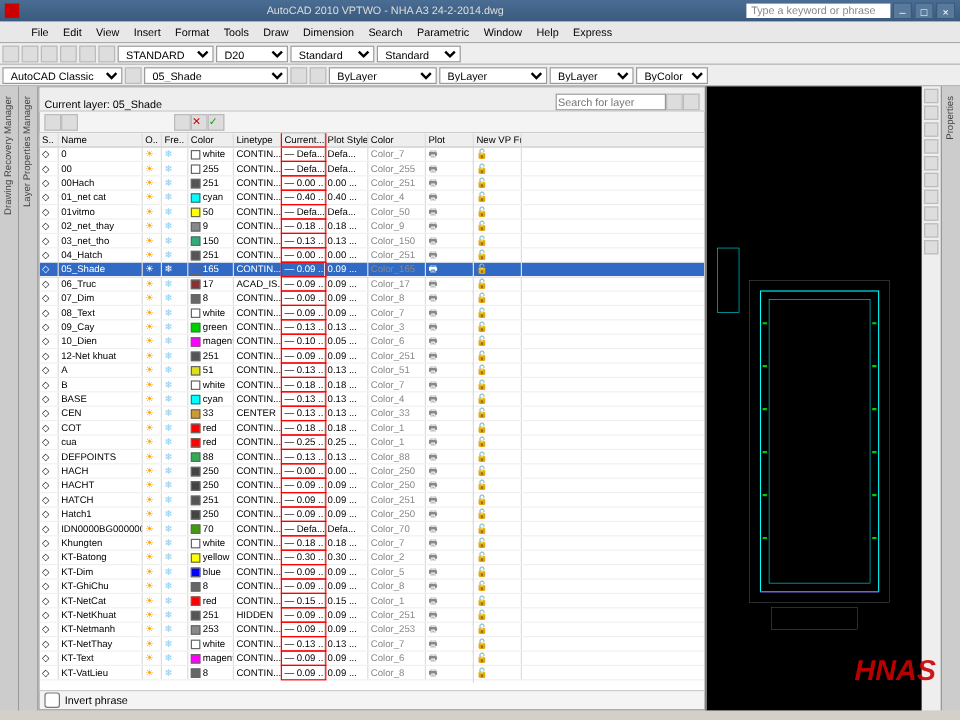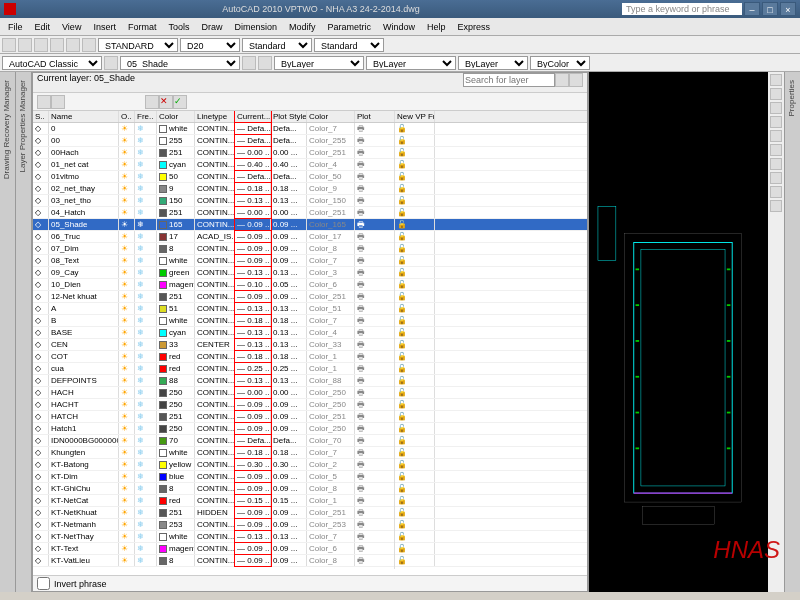--- a/index.html
+++ b/index.html
@@ -2,30 +2,30 @@
 <html><head>
 <meta charset="utf-8">
 <style>
 *{margin:0;padding:0;box-sizing:border-box;font-family:Tahoma,sans-serif;font-size:9px;color:#000}
 body{width:800px;height:600px;background:#d4d0c8;overflow:hidden;position:relative}
 .titlebar{height:18px;background:linear-gradient(#4a6d94,#3a5a7c);color:#fff;display:flex;align-items:center;padding:0 4px;font-size:10px}
 .titlebar .icon{width:12px;height:12px;background:#c00;margin-right:4px}
 .titlebar .title{flex:1;text-align:center;color:#ddd}
 .titlebar .search{background:#fff;color:#888;padding:1px 4px;width:120px;font-size:9px}
 .winbtn{width:16px;height:14px;background:#5a7a9c;color:#fff;margin-left:2px;text-align:center;line-height:14px;cursor:pointer;border:1px solid #3a5a7c}
-.menubar{height:18px;background:#e8e8e8;display:flex;align-items:center;padding:0 2px;border-bottom:1px solid #aaa}
+.menubar{height:18px;background:#e8e8e8;display:flex;align-items:center;padding:0 20px;border-bottom:1px solid #aaa}
 .menubar span{padding:2px 6px;cursor:pointer}
 .toolbar{height:18px;background:#eee;display:flex;align-items:center;padding:0 2px;border-bottom:1px solid #aaa;gap:2px}
 .tbtn{width:14px;height:14px;background:#ddd;border:1px solid #bbb;cursor:pointer}
 .tsel{background:#fff;border:1px solid #999;padding:1px 2px;font-size:9px;height:14px}
 .main{display:flex;height:520px;position:relative}
 .leftbar{width:16px;background:#ccc;border-right:1px solid #999}
 .vtext{writing-mode:vertical-lr;transform:rotate(180deg);padding:8px 2px;font-size:8px;color:#444}
 .layerpanel{width:556px;background:#f4f4f4;border:1px solid #999;display:flex;flex-direction:column}
-.lphead{height:20px;background:#eee;display:flex;align-items:flex-start;padding:0 4px;border-bottom:1px solid #ccc}
+.lphead{height:20px;background:#eee;display:flex;align-items:flex-end;padding:0 4px;border-bottom:1px solid #ccc}
 .lphead .cur{flex:1}
 .lphead input{width:92px;border:1px solid #999;padding:1px}
 .lpbody{display:flex;flex:1;overflow:hidden}
 .filters{width:118px;border-right:1px solid #ccc;padding:4px}
 .filters .tree{font-size:9px}
 .filters .tree div{padding:1px 0 1px 8px}
 .layertable{flex:1;overflow:auto;background:#fff}
 .lthead{display:flex;background:#eee;border-bottom:1px solid #ccc;position:sticky;top:0}
 .lthead div,.ltrow div{border-right:1px solid #ddd;padding:1px 2px;overflow:hidden;white-space:nowrap;font-size:8px}
 .ltrow{display:flex;height:12px;align-items:center;border-bottom:1px solid #f0f0f0}
@@ -36,21 +36,21 @@
 .swatch{display:inline-block;width:8px;height:8px;border:1px solid #666;vertical-align:middle;margin-right:2px}
 .sun{color:#ffa500}.snow{color:#88ccee}.plot{color:#888}
 .lpfoot{height:16px;border-top:1px solid #ccc;padding:1px 4px;display:flex;align-items:center}
 .lpfoot input{margin-right:4px}
 .statusb{height:14px;background:#eee;border-top:1px solid #999;padding:1px 4px;font-size:8px}
 .canvas{flex:1;background:#000;position:relative;border-left:1px solid #999}
 .canvas svg{width:100%;height:100%}
 .rightbar{width:16px;background:#ccc;border-left:1px solid #999}
 .rtools{width:16px;background:#eee;display:flex;flex-direction:column;gap:2px;padding:2px 0}
 .rtools .tbtn{width:12px;height:12px;margin:0 auto}
-.watermark{position:absolute;right:20px;bottom:36px;color:#c00;font-size:24px;font-style:italic;font-weight:normal;opacity:.9}
+.watermark{position:absolute;right:20px;bottom:26px;color:#c00;font-size:24px;font-style:italic;font-weight:bold;opacity:.9}
 </style>
 </head>
 <body>
 
 <div class="titlebar">
   <div class="icon"></div>
   <div class="title">AutoCAD 2010    VPTWO - NHA A3 24-2-2014.dwg</div>
   <div class="search">Type a keyword or phrase</div>
   <div class="winbtn">–</div>
   <div class="winbtn">□</div>
@@ -59,21 +59,21 @@
 
 <div class="menubar" id="menubar">
     <span>File</span>
     <span>Edit</span>
     <span>View</span>
     <span>Insert</span>
     <span>Format</span>
     <span>Tools</span>
     <span>Draw</span>
     <span>Dimension</span>
-    <span>Modify</span>
+    <span>Search</span>
     <span>Parametric</span>
     <span>Window</span>
     <span>Help</span>
     <span>Express</span>
   </div>
 
 <div class="toolbar">
   <div class="tbtn"></div>
   <div class="tbtn"></div>
   <div class="tbtn"></div>

